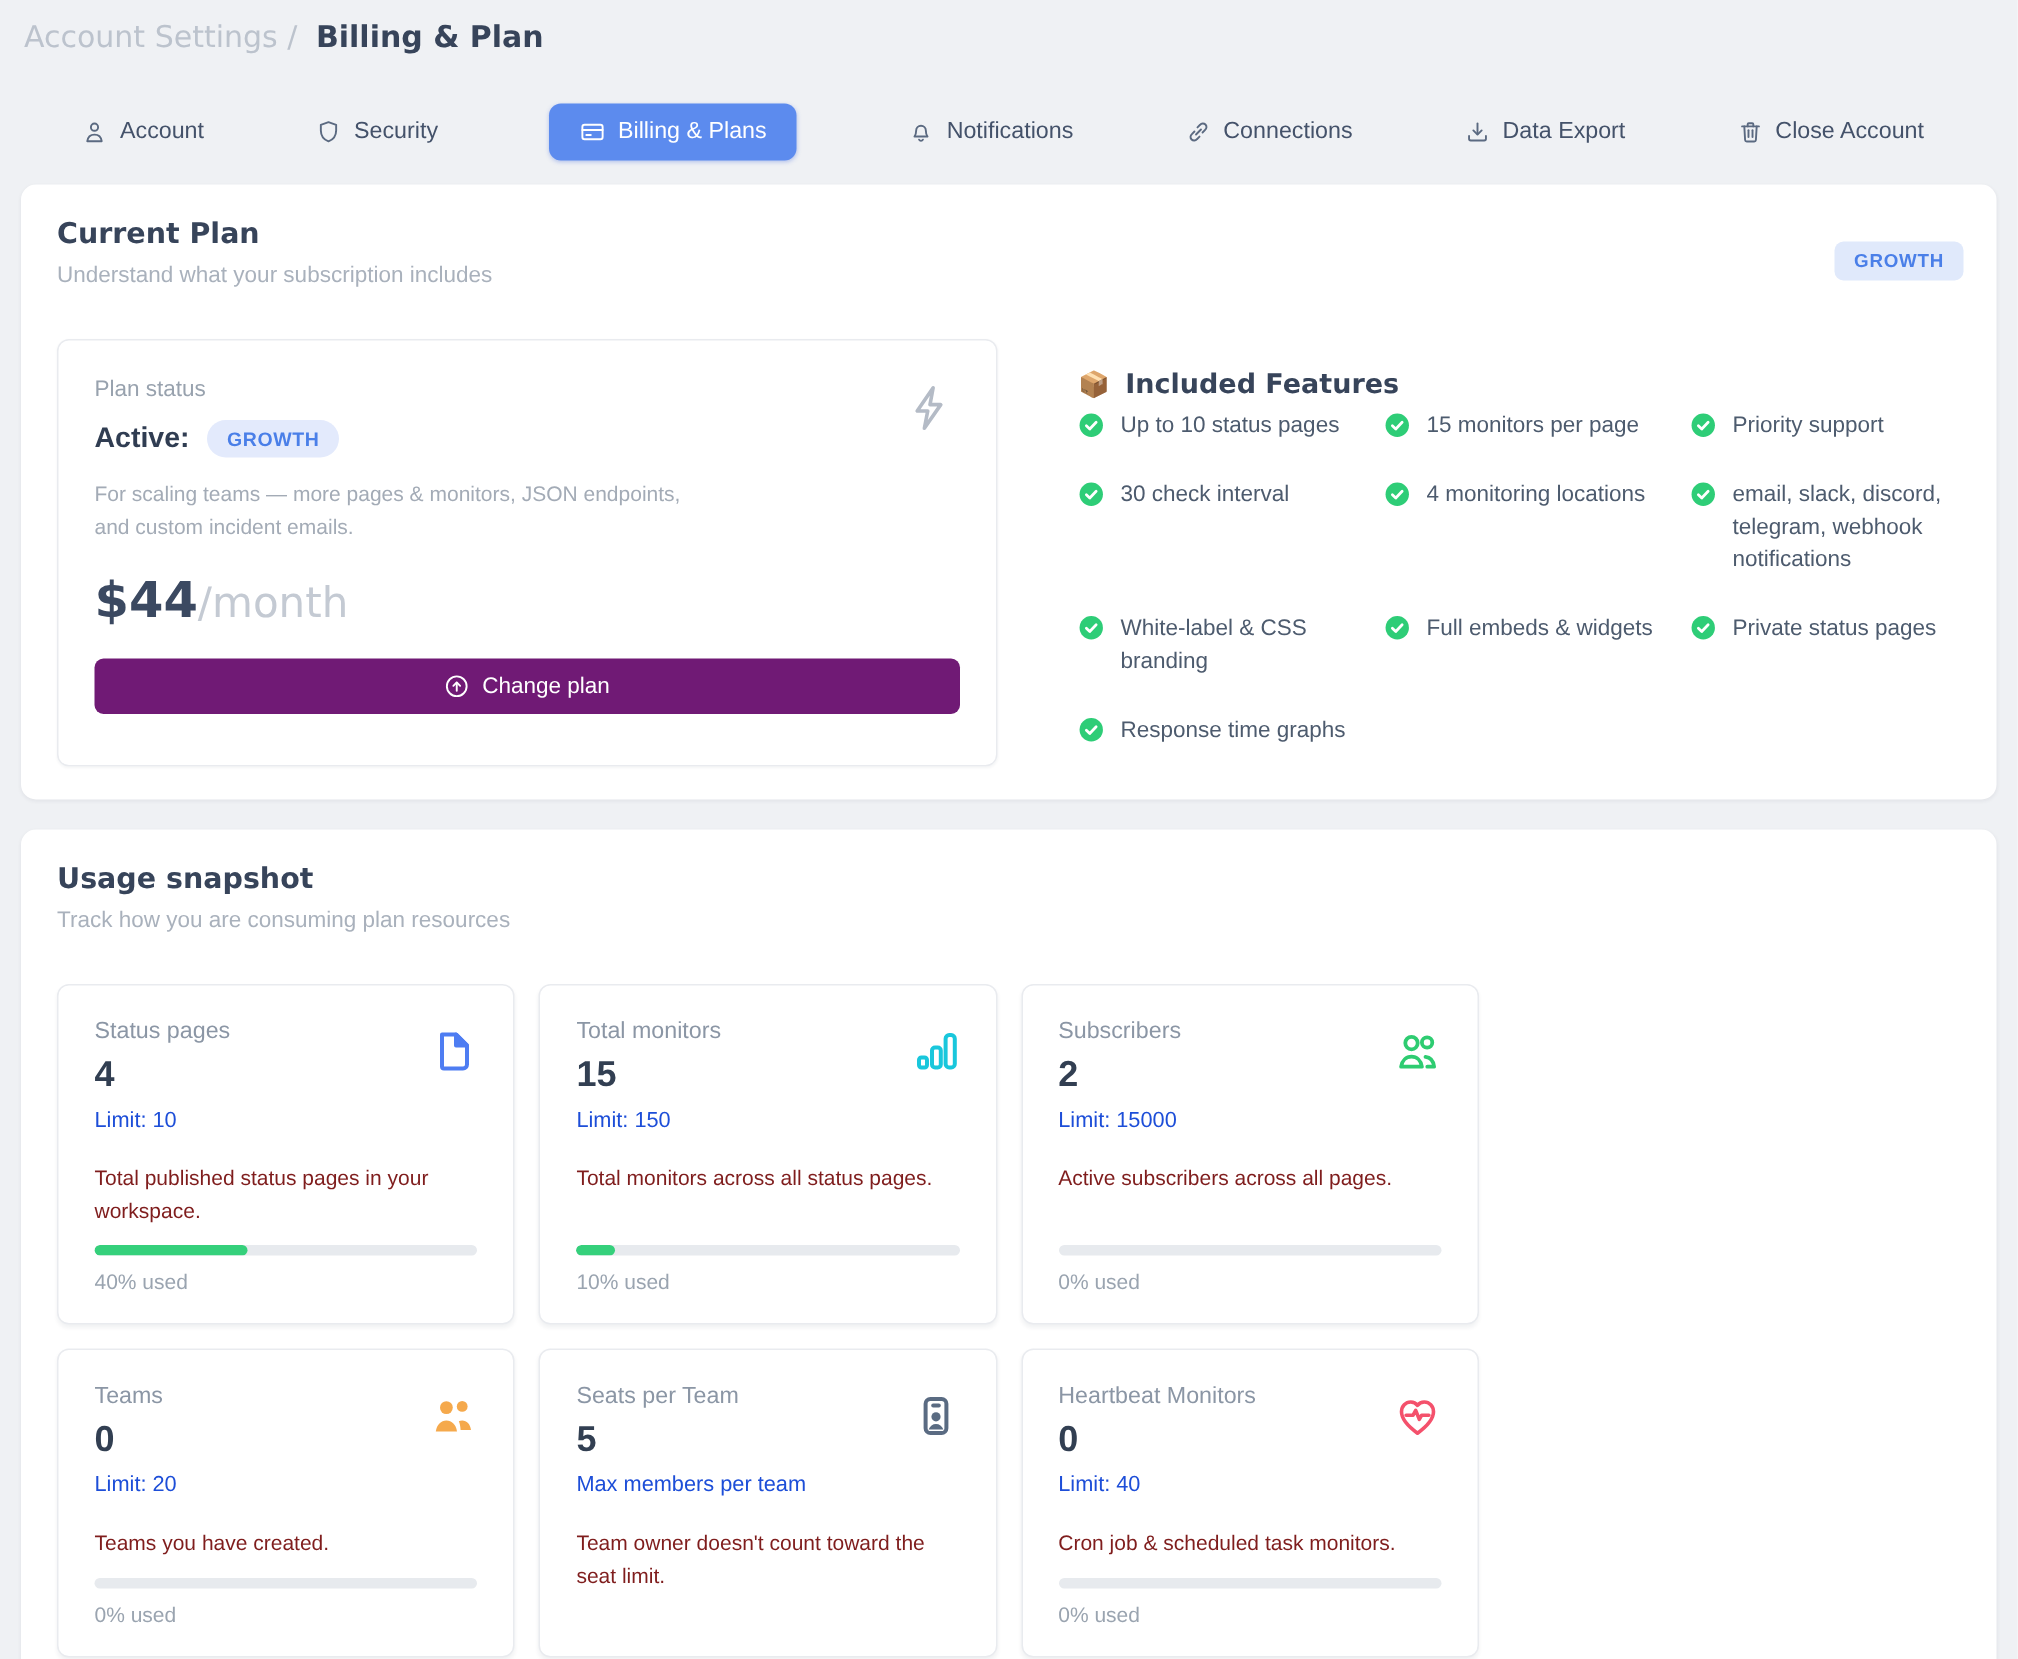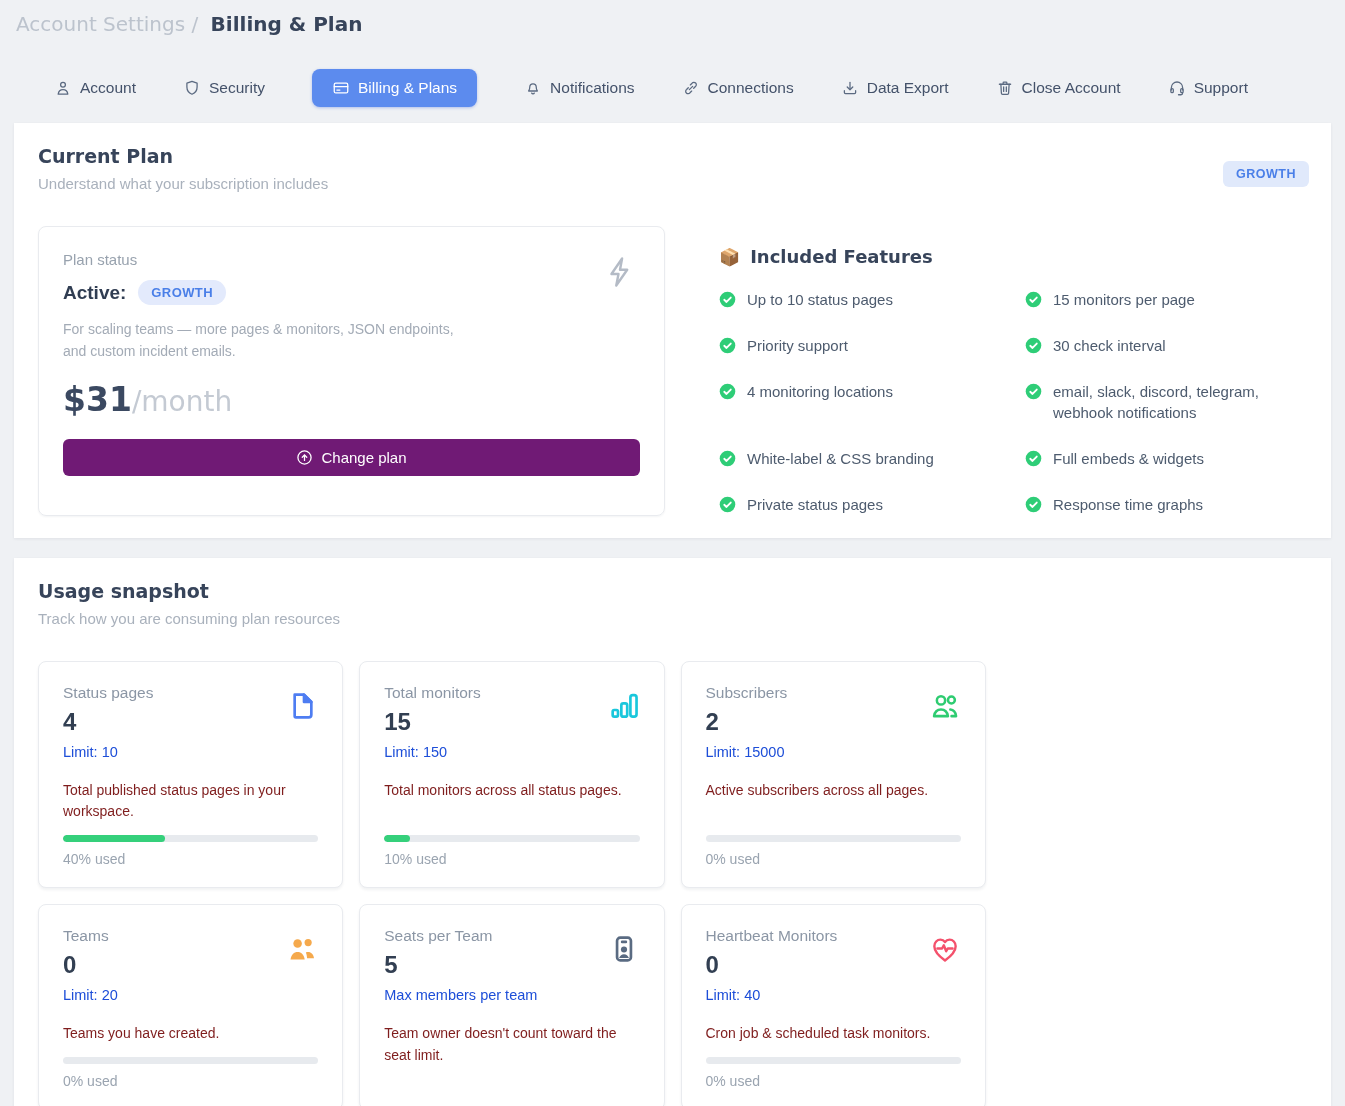--- a/index.html
+++ b/index.html
@@ -5,29 +5,29 @@
   * { margin:0; padding:0; box-sizing:border-box; }
   html,body { width:1345px; height:1106px; background:#eff1f4; font-family:"Liberation Sans", sans-serif; }
   .page { width:1345px; padding:10px 14px 0 14px; }
 
   
   .breadcrumb { padding:2px 0 0 2px; font-size:20px; font-family:"DejaVu Sans", sans-serif; }
   .breadcrumb .parent { color:#bcc3cd; font-weight:400; }
   .breadcrumb .current { color:#37445a; font-weight:700; margin-left:6px; }
 
   
-  .tabbar { display:flex; align-items:center; gap:47px; margin:33px 0 16px 40px; }
+  .tabbar { display:flex; align-items:center; gap:74px; margin:33px 0 16px 40px; }
   .tab { display:flex; align-items:center; gap:8px; color:#44526a; font-size:15.5px; font-weight:500; cursor:pointer; white-space:nowrap; }
   .tab .ticon { width:18px; height:18px; color:#5b6a81; display:inline-flex; }
   .tab .ticon svg { width:100%; height:100%; }
   .tab.active { background:#5c8bee; color:#ffffff; border-radius:8px; padding:10px 20px; box-shadow:0 1px 3px rgba(60,100,220,.35); }
   .tab.active .ticon { color:#ffffff; }
 
   
-  .panel { position:relative; background:#ffffff; border-radius:0; box-shadow:0 1px 3px rgba(25,35,55,.07); padding:22px 24px; margin-bottom:20px; }
+  .panel { position:relative; background:#ffffff; border-radius:10px; box-shadow:0 1px 3px rgba(25,35,55,.07); padding:22px 24px; margin-bottom:20px; }
   .panel-title { font-family:"DejaVu Sans", sans-serif; font-size:19px; font-weight:700; color:#37445a; }
   .panel-sub { font-size:15px; color:#a9b1bc; margin-top:8px; }
   .plan-badge { position:absolute; top:38px; right:22px; background:#e0e9fb; color:#4a7fe8; font-size:12.5px; font-weight:700; letter-spacing:.5px; padding:6px 13px; border-radius:6px; }
 
   
   .plan-row { display:flex; gap:54px; margin-top:34px; }
   .status-card { position:relative; width:627px; min-height:285px; border:1px solid #e9ebef; border-radius:8px; box-shadow:0 1px 2px rgba(25,35,55,.05); padding:24px; flex:none; }
   .status-label { font-size:15px; color:#98a2ae; }
   .active-row { display:flex; align-items:center; gap:12px; margin-top:12px; }
   .active-word { font-size:19px; font-weight:700; color:#303d52; }
@@ -38,21 +38,21 @@
   .period { font-size:28px; font-weight:400; color:#c4cad3; }
   .change-btn { display:flex; align-items:center; justify-content:center; gap:8px; width:100%; height:37px; margin-top:20px; background:#701a75; border:none; border-radius:6px; color:#fff; font-size:15px; font-weight:500; font-family:"Liberation Sans", sans-serif; cursor:pointer; }
   .change-btn svg { width:17px; height:17px; }
   .bolt { position:absolute; top:26px; right:26px; width:36px; height:38px; color:#b4bbc6; }
   .bolt svg { width:100%; height:100%; }
 
   
   .features { flex:1; padding-top:20px; }
   .features-head { display:flex; align-items:center; gap:10px; font-family:"DejaVu Sans", sans-serif; font-size:18px; font-weight:700; color:#37445a; }
   .features-head .emoji { font-size:17px; }
-  .features-grid { display:grid; grid-template-columns:1fr 1fr; column-gap:40px; row-gap:17px; margin-top:22px;gap:24px; }
+  .features-grid { display:grid; grid-template-columns:1fr 1fr 1fr; column-gap:40px; row-gap:17px; margin-top:6px;gap:24px; }
   .feature { display:flex; align-items:flex-start; gap:11px; font-size:15px; color:#4d5b6e; line-height:1.45; }
   .check { width:17px; height:17px; flex:none; margin-top:2px; }
   .check svg { width:100%; height:100%; display:block; }
 
   
   .cards-grid { display:grid; grid-template-columns:repeat(4,1fr); gap:16px; margin-top:34px; }
   .ucard { display:flex; flex-direction:column; background:#fff; border:1px solid #e9ebef; border-radius:8px; box-shadow:0 2px 3px rgba(25,35,55,.06); padding:22px 24px 20px 24px; min-height:216px; }
   .ucard-head { display:flex; justify-content:space-between; }
   .ucard-title { font-size:15.5px; color:#8b96a5; }
   .ucard-value { font-size:24px; font-weight:700; color:#323f52; margin-top:6px; }
@@ -165,21 +165,21 @@
 
     <div class="plan-row">
       <div class="status-card">
         <div class="status-label">Plan status</div>
         <div class="active-row">
           <span class="active-word">Active:</span>
           <span class="pill">GROWTH</span>
         </div>
         <div class="status-desc">For scaling teams — more pages &amp; monitors, JSON endpoints, and custom incident emails.</div>
         <div class="price-row">
-          <span class="price">$31</span><span class="period">/month</span>
+          <span class="price">$44</span><span class="period">/month</span>
         </div>
         <button class="change-btn">
           <span style="display:inline-flex;">
               <svg viewBox="0 0 24 24" fill="none" stroke="#ffffff" stroke-width="1.8" stroke-linecap="round" stroke-linejoin="round" width="17" height="17">
                 <circle cx="12" cy="12" r="9.3"></circle>
                 <path d="M12 16.2V8.6"></path>
                 <path d="M8.8 11.6L12 8.4l3.2 3.2"></path>
               </svg>
             </span>
           <span>Change plan</span>

